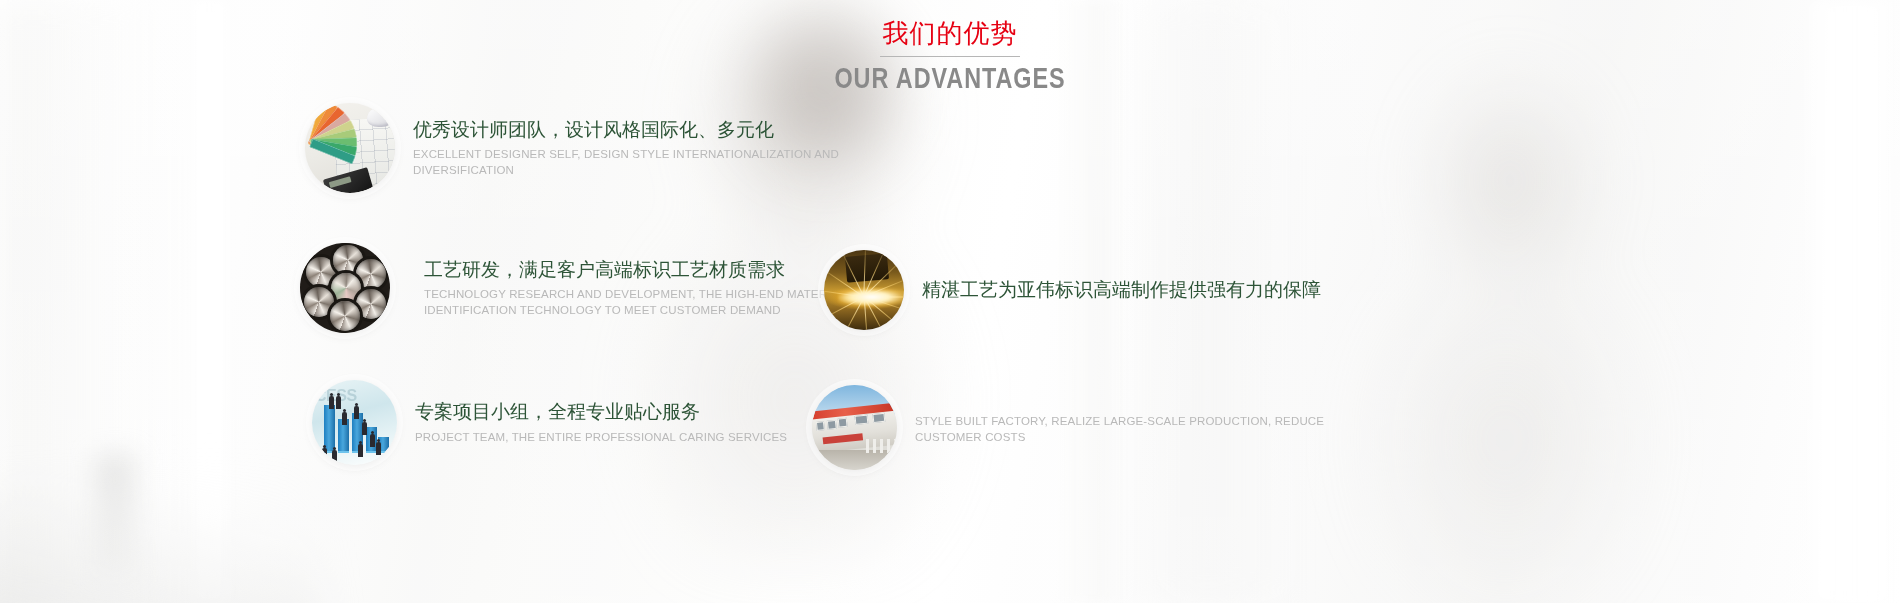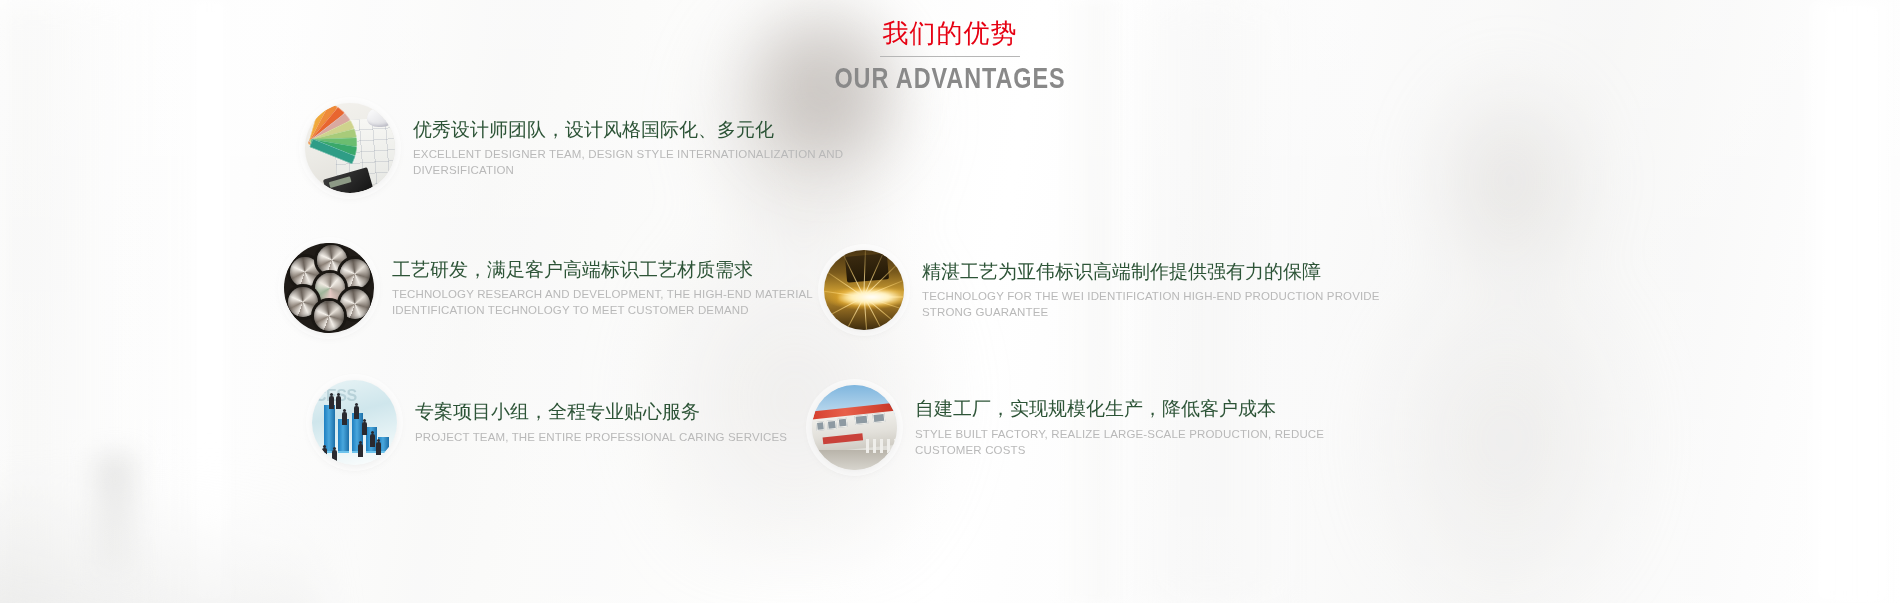--- a/index.html
+++ b/index.html
@@ -111,21 +111,21 @@
   }
   .txt .en {
     font-size:11.5px; color:#b9b9b9; line-height:1.38; margin-top:5px;
     letter-spacing:.15px;
     font-family:"Liberation Sans","DejaVu Sans",sans-serif;
     max-width:460px;
   }
 
   
   .item-1 { left:305px; top:103px;justify-content:space-between; }
-  .item-2 { left:284px; top:243px; }
+  .item-2 { left:300px; top:243px;gap:16px; }
   .item-3 { left:824px; top:250px; }
   .item-4 { left:312px; top:380px; }
   .item-5 { left:812px; top:385px; }
 
   .c-90 { width:90px; height:90px; }
   .c-80 { width:80px; height:80px; }
   .c-85 { width:85px; height:85px; }
 
   
   .img-swatch {
@@ -288,21 +288,21 @@
           <i style="transform:rotate(-14deg);background:#a8cb7a"></i>
           <i style="transform:rotate(-2deg);background:#6bbd70"></i>
           <i style="transform:rotate(10deg);background:#3aa86a"></i>
           <i style="transform:rotate(22deg);background:#2f9d86"></i>
         </div>
         <div class="calc"></div>
       </div>
     </div>
     <div class="txt">
       <div class="cn">优秀设计师团队，设计风格国际化、多元化</div>
-      <div class="en">EXCELLENT DESIGNER TEAM, DESIGN STYLE INTERNATIONALIZATION AND DIVERSIFICATION</div>
+      <div class="en">EXCELLENT DESIGNER SELF, DESIGN STYLE INTERNATIONALIZATION AND DIVERSIFICATION</div>
     </div>
   </div>
 
   <div class="item item-2">
     <div class="circle c-90 img-tubes">
       <div class="inner">
         <div class="t" style="left:6px;top:14px"></div>
         <div class="t" style="left:33px;top:2px"></div>
         <div class="t" style="left:56px;top:16px"></div>
         <div class="t c" style="left:31px;top:30px"></div>
@@ -333,21 +333,20 @@
         <div class="spark" style="transform:rotate(118deg)"></div>
         <div class="spark" style="transform:rotate(152deg)"></div>
         <div class="spark" style="transform:rotate(188deg)"></div>
         <div class="spark" style="transform:rotate(214deg)"></div>
         <div class="spark" style="transform:rotate(244deg)"></div>
         <div class="flash"></div>
       </div>
     </div>
     <div class="txt">
       <div class="cn">精湛工艺为亚伟标识高端制作提供强有力的保障</div>
-      <div class="en">TECHNOLOGY FOR THE WEI IDENTIFICATION  HIGH-END PRODUCTION PROVIDE  STRONG GUARANTEE</div>
     </div>
   </div>
 
   <div class="item item-4">
     <div class="circle c-85 img-chart">
       <div class="inner">
         <div class="wm">CESS</div>
         <div class="bar" style="left:12px;height:48px"></div>
         <div class="bar" style="left:26px;height:34px"></div>
         <div class="bar" style="left:40px;height:40px"></div>
@@ -382,18 +381,17 @@
           <div class="win" style="left:52%;top:14%;width:13%"></div>
           <div class="win" style="left:70%;top:13%;width:13%"></div>
           <div class="sign"></div>
         </div>
         <div class="roof"></div>
         <div class="ground"></div>
         <div class="fence"></div>
       </div>
     </div>
     <div class="txt">
-      <div class="cn">自建工厂，实现规模化生产，降低客户成本</div>
       <div class="en">STYLE BUILT FACTORY, REALIZE LARGE-SCALE PRODUCTION, REDUCE CUSTOMER COSTS</div>
     </div>
   </div>
 
 </div>
 
 </body></html>

